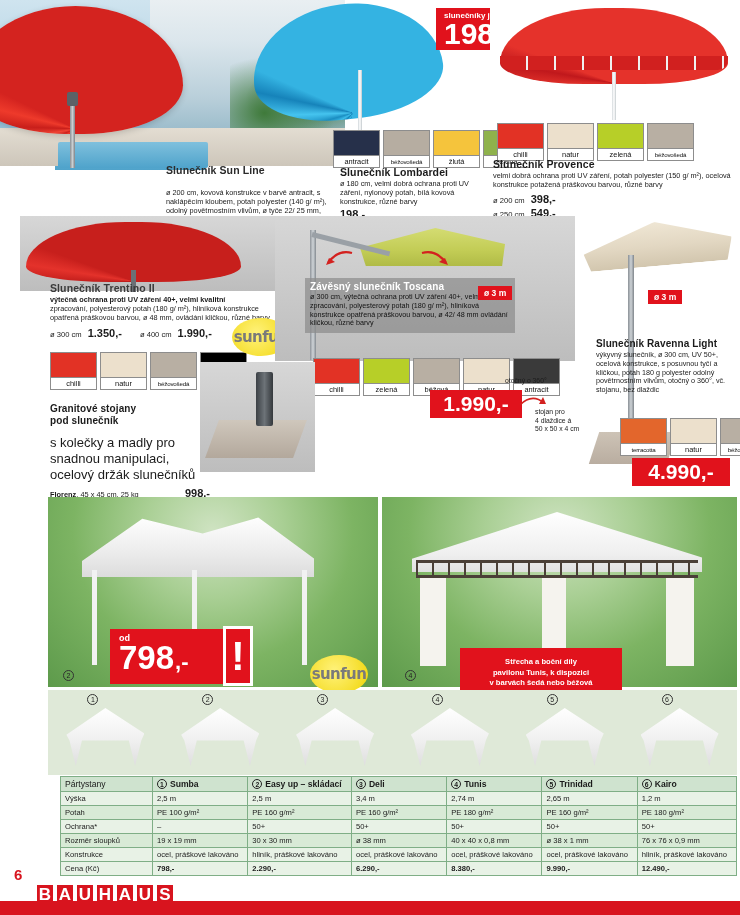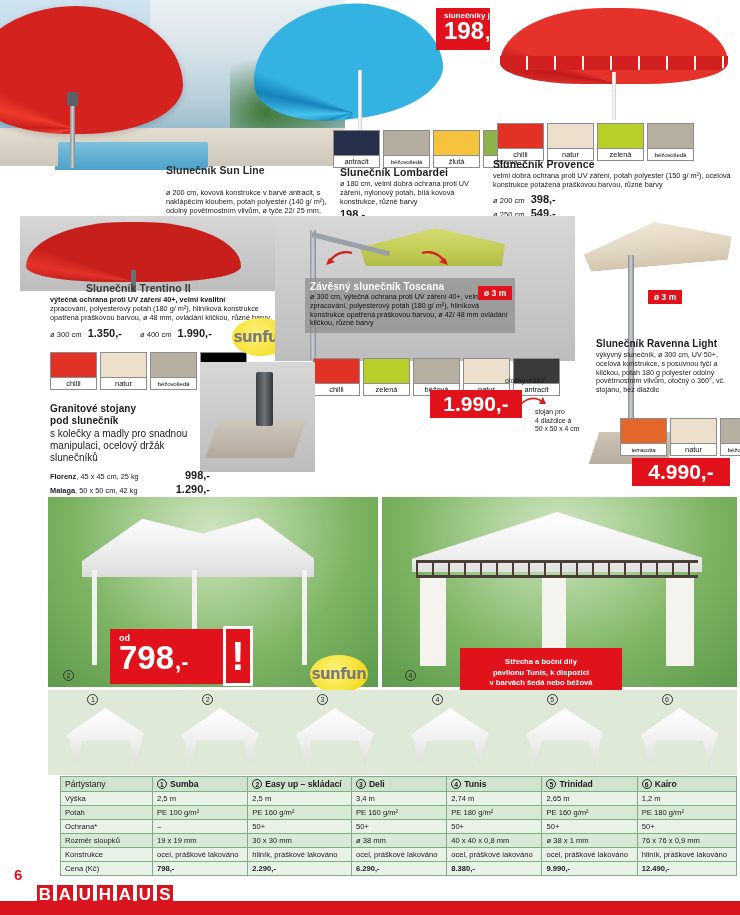--- a/index.html
+++ b/index.html
@@ -136,21 +136,21 @@
        conic-gradient(from 205deg at 50% 95%,
          #1b8fc4 0deg,#36b5e4 14deg,#1787bd 28deg,
          #3cbdea 42deg,#1a8ec2 56deg,#45c4ef 70deg,
          #1683ba 84deg,#34b3e2 96deg);
      transform:rotate(-7deg);"></div>
 <div class="abs" style="left:358px;top:70px;width:4px;height:72px;background:linear-gradient(90deg,#cfd6da,#ffffff,#c0c7cb);"></div>
 
 <div class="abs redbox" style="left:436px;top:8px;width:105px;height:42px;padding:3px 0 0 8px;">
   <div class="small">slunečníky již od</div>
   <div style="display:flex;align-items:baseline;">
-    <span class="big" style="font-size:24px;">198</span>
+    <span class="big" style="font-size:30px;">198</span>
     <span class="big" style="font-size:19px;margin-left:1px;">,</span>
   </div>
 </div>
 
 <div class="abs" style="left:490px;top:0;width:250px;height:120px;background:#ffffff;"></div>
 <div class="abs umb" style="left:500px;top:8px;width:228px;height:76px;
      background:
        conic-gradient(from 200deg at 50% 99%,
          #c0181c 0deg,#e5322b 10deg,#b51519 20deg,
          #e0302a 30deg,#bb171b 40deg,#e8352d 50deg,
@@ -231,21 +231,21 @@
 <div class="abs umb" style="left:26px;top:222px;width:215px;height:60px;
      background:
        conic-gradient(from 202deg at 50% 99%,
          #c71f1c 0deg,#e8352d 11deg,#be1b1a 22deg,
          #e4322b 33deg,#c41e1b 44deg,#ec392f 55deg,
          #bb1a19 66deg,#e4322b 77deg,#c71f1c 88deg);
      border-radius:50% 50% 42% 42% / 80% 80% 28% 28%;"></div>
 <div class="abs" style="left:131px;top:270px;width:5px;height:22px;background:#6b7075;"></div>
 
 <div class="abs" style="left:50px;top:282px;width:235px;">
-  <div class="prodname" style="font-size:10.5px;color:#3a3a3a;margin-left:36px;">Slunečník Trentino II</div>
+  <div class="prodname" style="font-size:10.5px;color:#3a3a3a;">Slunečník Trentino II</div>
   <div class="pdesc" style="font-size:7.3px;font-weight:bold;margin-top:2px;">výtečná ochrana proti UV záření 40+, velmi kvalitní</div>
   <div class="pdesc" style="font-size:7.3px;">zpracování, polyesterový potah (180 g/ m²), hliníková konstrukce opatřená práškovou barvou, ø 48 mm, ovládání kličkou, různé barvy</div>
   <div id="trentino-prices" style="margin-top:4px;display:flex;gap:18px;">
       <div style="display: flex; align-items: baseline; gap: 6px;">
         <span style="font-size: 7.6px;">ø 300 cm</span>
         <span class="price" style="font-size: 11px;">1.350,-</span>
       </div>
       <div style="display: flex; align-items: baseline; gap: 6px;">
         <span style="font-size: 7.6px;">ø 400 cm</span>
         <span class="price" style="font-size: 11px;">1.990,-</span>
@@ -368,21 +368,21 @@
 
 <div class="abs greygrad" style="left:200px;top:362px;width:115px;height:110px;"></div>
 <div class="abs" style="left:212px;top:420px;width:88px;height:38px;
      background:linear-gradient(180deg,#cfc7bc,#b3a89c);transform:skewX(-20deg);"></div>
 <div class="abs" style="left:256px;top:372px;width:17px;height:54px;
      background:linear-gradient(90deg,#3b4045,#6d7378,#34383c);border-radius:2px;"></div>
 
 <div class="abs" style="left:50px;top:403px;width:160px;">
   <div class="prodname" style="font-size:10px;line-height:1.15;">Granitové stojany</div>
   <div class="prodname" style="font-size:10px;line-height:1.15;">pod slunečník</div>
-  <div class="pdesc" style="font-size:10px;margin-top:2px;">s kolečky a madly pro snadnou manipulaci, ocelový držák slunečníků</div>
+  <div class="pdesc" style="font-size:13px;margin-top:9px;">s kolečky a madly pro snadnou manipulaci, ocelový držák slunečníků</div>
   <div id="granite-items" style="margin-top:4px;">
       <div style="display: flex; align-items: baseline; margin-bottom: 2px;">
         <span style="font-size: 7.4px; flex: 1 1 0%;"><b>Florenz</b>, 45 x 45 cm, 25 kg</span>
         <span class="price" style="font-size: 11px;">998,-</span>
       </div>
       <div style="display: flex; align-items: baseline; margin-bottom: 2px;">
         <span style="font-size: 7.4px; flex: 1 1 0%;"><b>Malaga</b>, 50 x 50 cm, 42 kg</span>
         <span class="price" style="font-size: 11px;">1.290,-</span>
       </div>
       <div style="display: flex; align-items: baseline; margin-bottom: 2px;">

